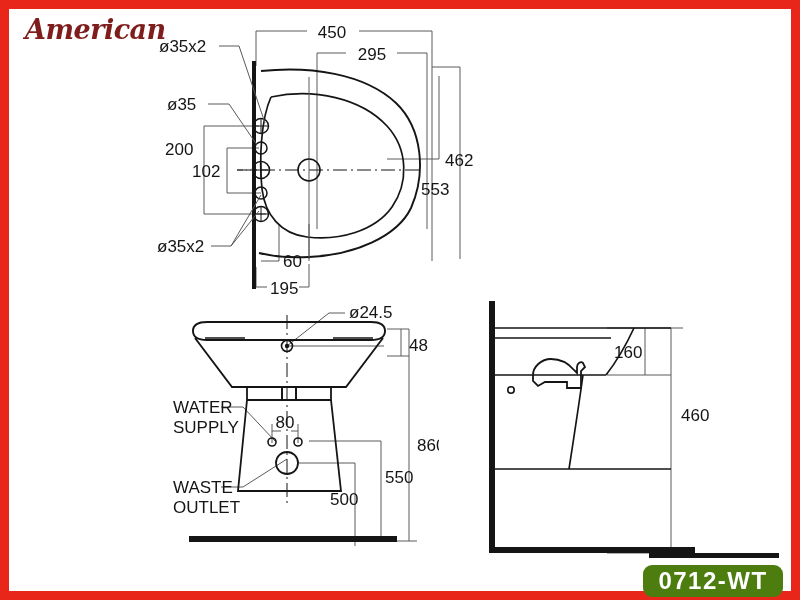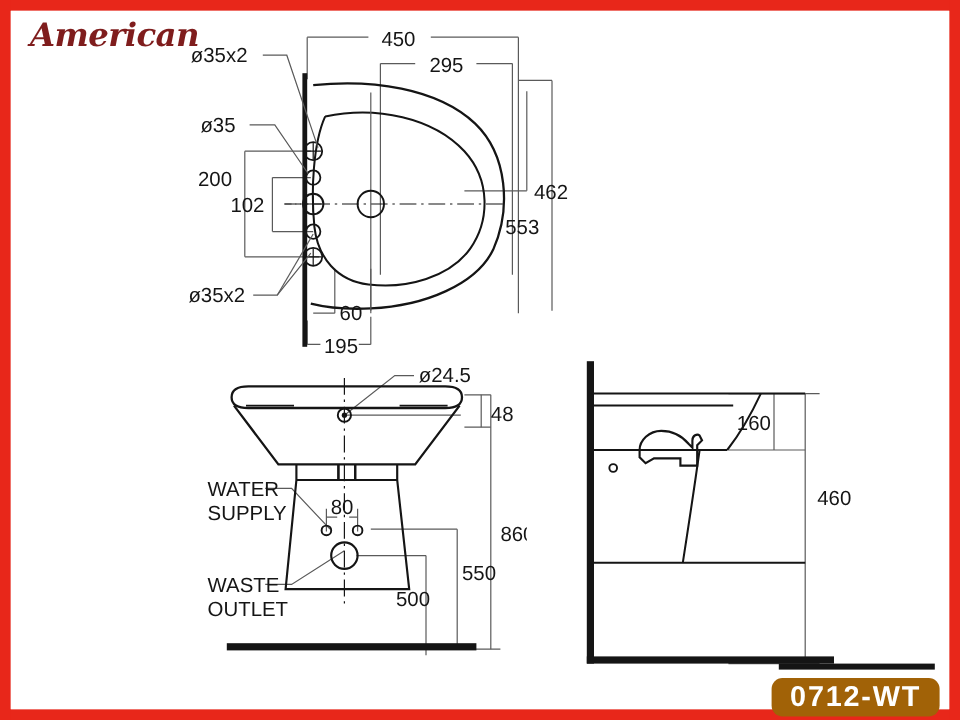--- a/index.html
+++ b/index.html
@@ -50,21 +50,21 @@
   #brand .b-line1 { font-size: 27px; display: block; }
   #brand .b-line2 { font-size: 27px; display: block; }
 
   
   #product-badge {
     position: absolute;
     left: 634px;
     top: 556px;
     width: 140px;
     height: 32px;
-    background: #a16207;
+    background: #4d7c0f;
     border-radius: 9px;
     color: #ffffff;
     font-size: 24px;
     font-weight: bold;
     letter-spacing: 1.5px;
     display: flex;
     align-items: center;
     justify-content: center;
   }
   #badge-rule {

